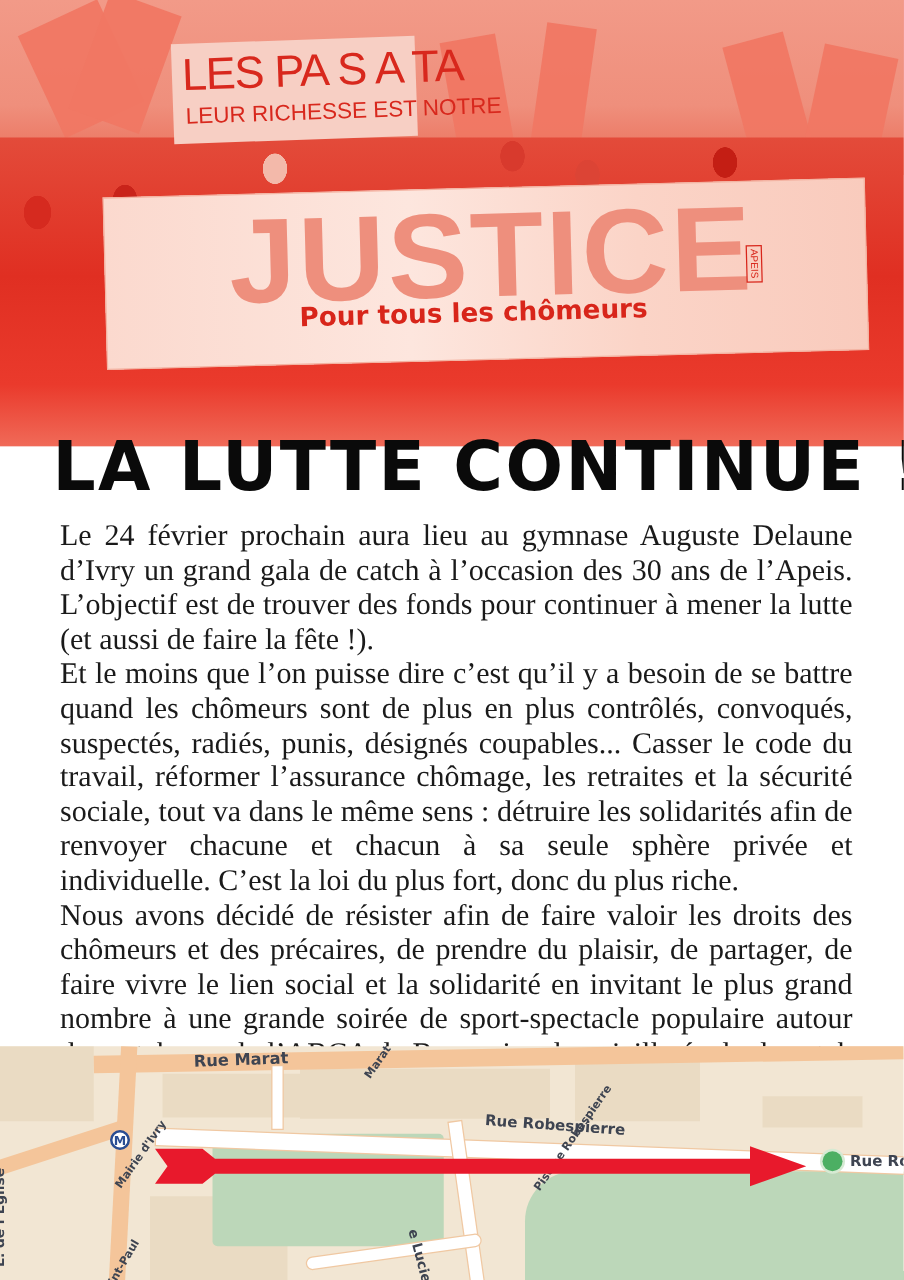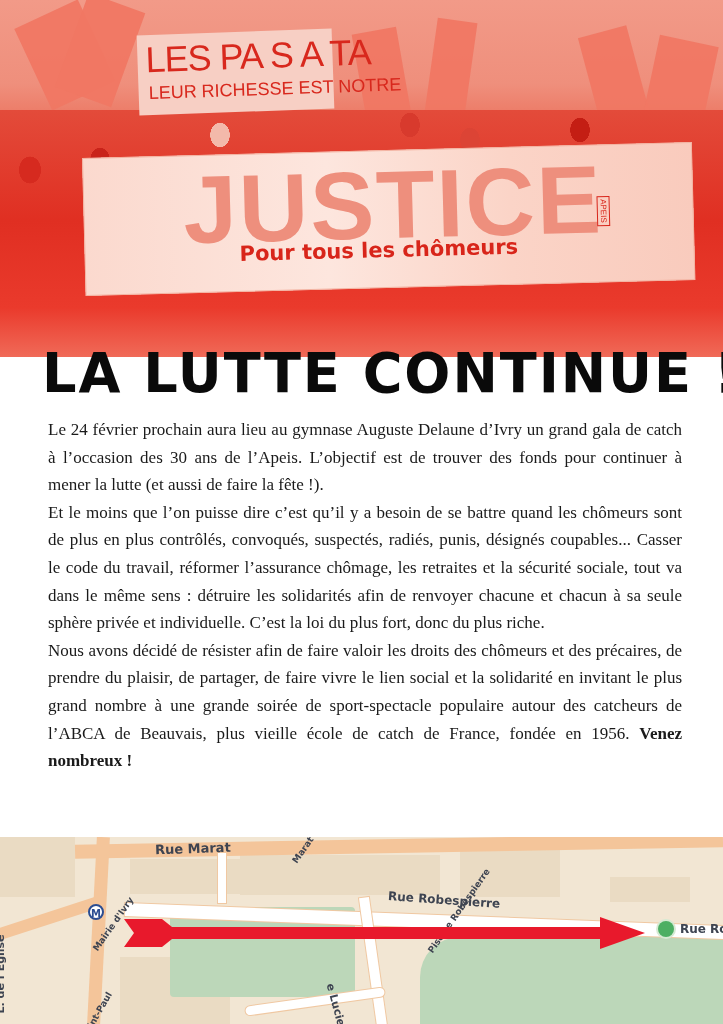--- a/index.html
+++ b/index.html
@@ -32,21 +32,21 @@
   .banner .sub { position:absolute; left:155px; top:88px; font-family:"DejaVu Sans", sans-serif; font-weight:bold;
     font-size:21px; color:#d8251a; white-space:nowrap; }
   .banner .apeis { position:absolute; left:505px; top:60px; font-family:"Liberation Sans", sans-serif; font-size:8px;
     color:#d8251a; border:1px solid #d8251a; padding:1px 2px; transform:rotate(90deg); }
 
   
   .title { position:absolute; left:42px; top:340px; width:650px; font-family:"DejaVu Sans", sans-serif; font-weight:bold;
     font-size:55px; line-height:66px; color:#0a0a0a; letter-spacing:2px; transform:scaleX(0.985); transform-origin:left; white-space:nowrap; }
 
   
-  .body-text { position:absolute; left:48px; top:416px; width:634px; font-family:"Liberation Serif", serif; font-size:17px;
+  .body-text { position:absolute; left:48px; top:416px; width:634px; font-family:"Liberation Serif", serif; font-size:24px;
     line-height:27.6px; color:#1a1a1a; text-align:justify; }
   .body-text p { margin:0; }
   .body-text .strong { font-weight:bold; }
 
   
   .map { position:absolute; left:0; top:837px; width:723px; height:187px; background:#f2e6d3; overflow:hidden; }
   .map .blk { position:absolute; background:#eadbc3; }
   .map .park { position:absolute; background:#bcd7b9; }
   .map .road-o { position:absolute; background:#f4c59a; }
   .map .road-w { position:absolute; background:#ffffff; box-shadow:0 0 0 1px #f0c8a2; }

